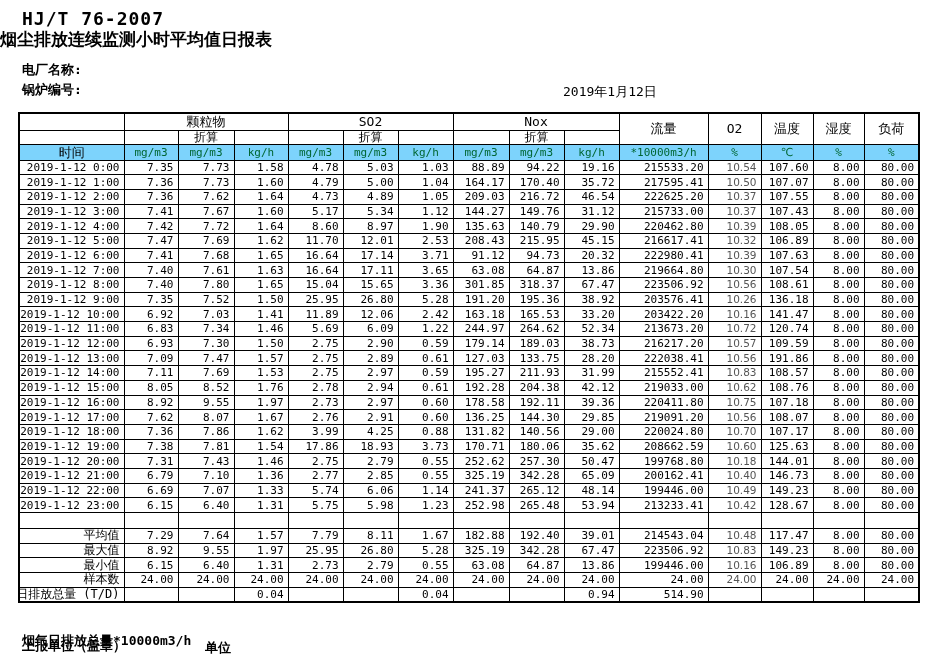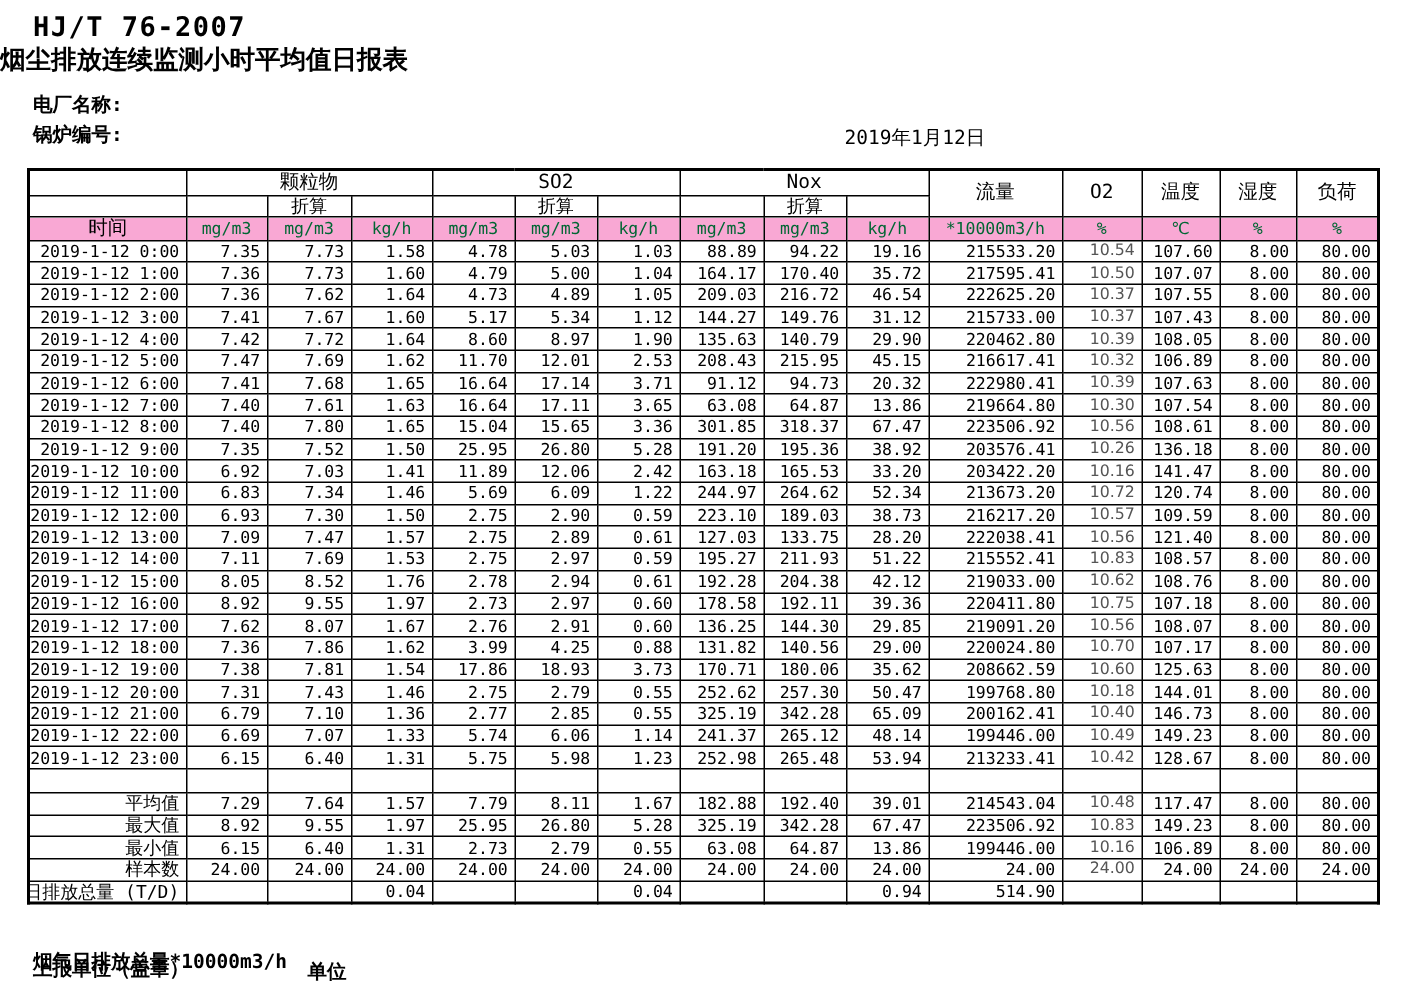--- a/index.html
+++ b/index.html
@@ -28,21 +28,21 @@
     border:1px solid #000;padding:0 4px 0 0;margin:0;
     font-weight:normal;overflow:hidden;line-height:13px;
     text-align:right;vertical-align:middle;background:#fff;
   }
   table.rpt thead th,table.rpt thead td{text-align:center;padding:0;}
   tr.h1{height:17px;}
   tr.h1 th{font-size:13px;}
   tr.h2{height:14px;}
   tr.h2 th{font-size:12px;}
   tr.hu{height:16px;}
-  tr.hu th,tr.hu td{background:#f9a8d4;font-size:11px;color:#063;}
+  tr.hu th,tr.hu td{background:#7dd3fc;font-size:11px;color:#063;}
   tr.hu th.time-h{font-size:13px;color:#000;}
   tr.dr{height:14.7px;}
   tr.sep{height:16px;}
   td.time{padding-right:6px;}
   td.o2{color:#555;font-family:"DejaVu Sans",sans-serif;font-size:10.5px;}
   td.slabel{text-align:right;font-size:12px;padding-right:2px;}
   td.total-label{text-align:left;white-space:nowrap;font-size:12px;text-indent:-13px;padding:0;}
 </style>
 </head>
 <body>
@@ -319,21 +319,21 @@
         <td>80.00</td>
       </tr>
       <tr class="dr">
         <td class="time">2019-1-12 12:00</td>
         <td>6.93</td>
         <td>7.30</td>
         <td>1.50</td>
         <td>2.75</td>
         <td>2.90</td>
         <td>0.59</td>
-        <td>223.10</td>
+        <td>179.14</td>
         <td>189.03</td>
         <td>38.73</td>
         <td>216217.20</td>
         <td class="o2">10.57</td>
         <td>109.59</td>
         <td>8.00</td>
         <td>80.00</td>
       </tr>
       <tr class="dr">
         <td class="time">2019-1-12 13:00</td>
@@ -341,35 +341,35 @@
         <td>7.47</td>
         <td>1.57</td>
         <td>2.75</td>
         <td>2.89</td>
         <td>0.61</td>
         <td>127.03</td>
         <td>133.75</td>
         <td>28.20</td>
         <td>222038.41</td>
         <td class="o2">10.56</td>
-        <td>121.40</td>
+        <td>191.86</td>
         <td>8.00</td>
         <td>80.00</td>
       </tr>
       <tr class="dr">
         <td class="time">2019-1-12 14:00</td>
         <td>7.11</td>
         <td>7.69</td>
         <td>1.53</td>
         <td>2.75</td>
         <td>2.97</td>
         <td>0.59</td>
         <td>195.27</td>
         <td>211.93</td>
-        <td>51.22</td>
+        <td>31.99</td>
         <td>215552.41</td>
         <td class="o2">10.83</td>
         <td>108.57</td>
         <td>8.00</td>
         <td>80.00</td>
       </tr>
       <tr class="dr">
         <td class="time">2019-1-12 15:00</td>
         <td>8.05</td>
         <td>8.52</td>

